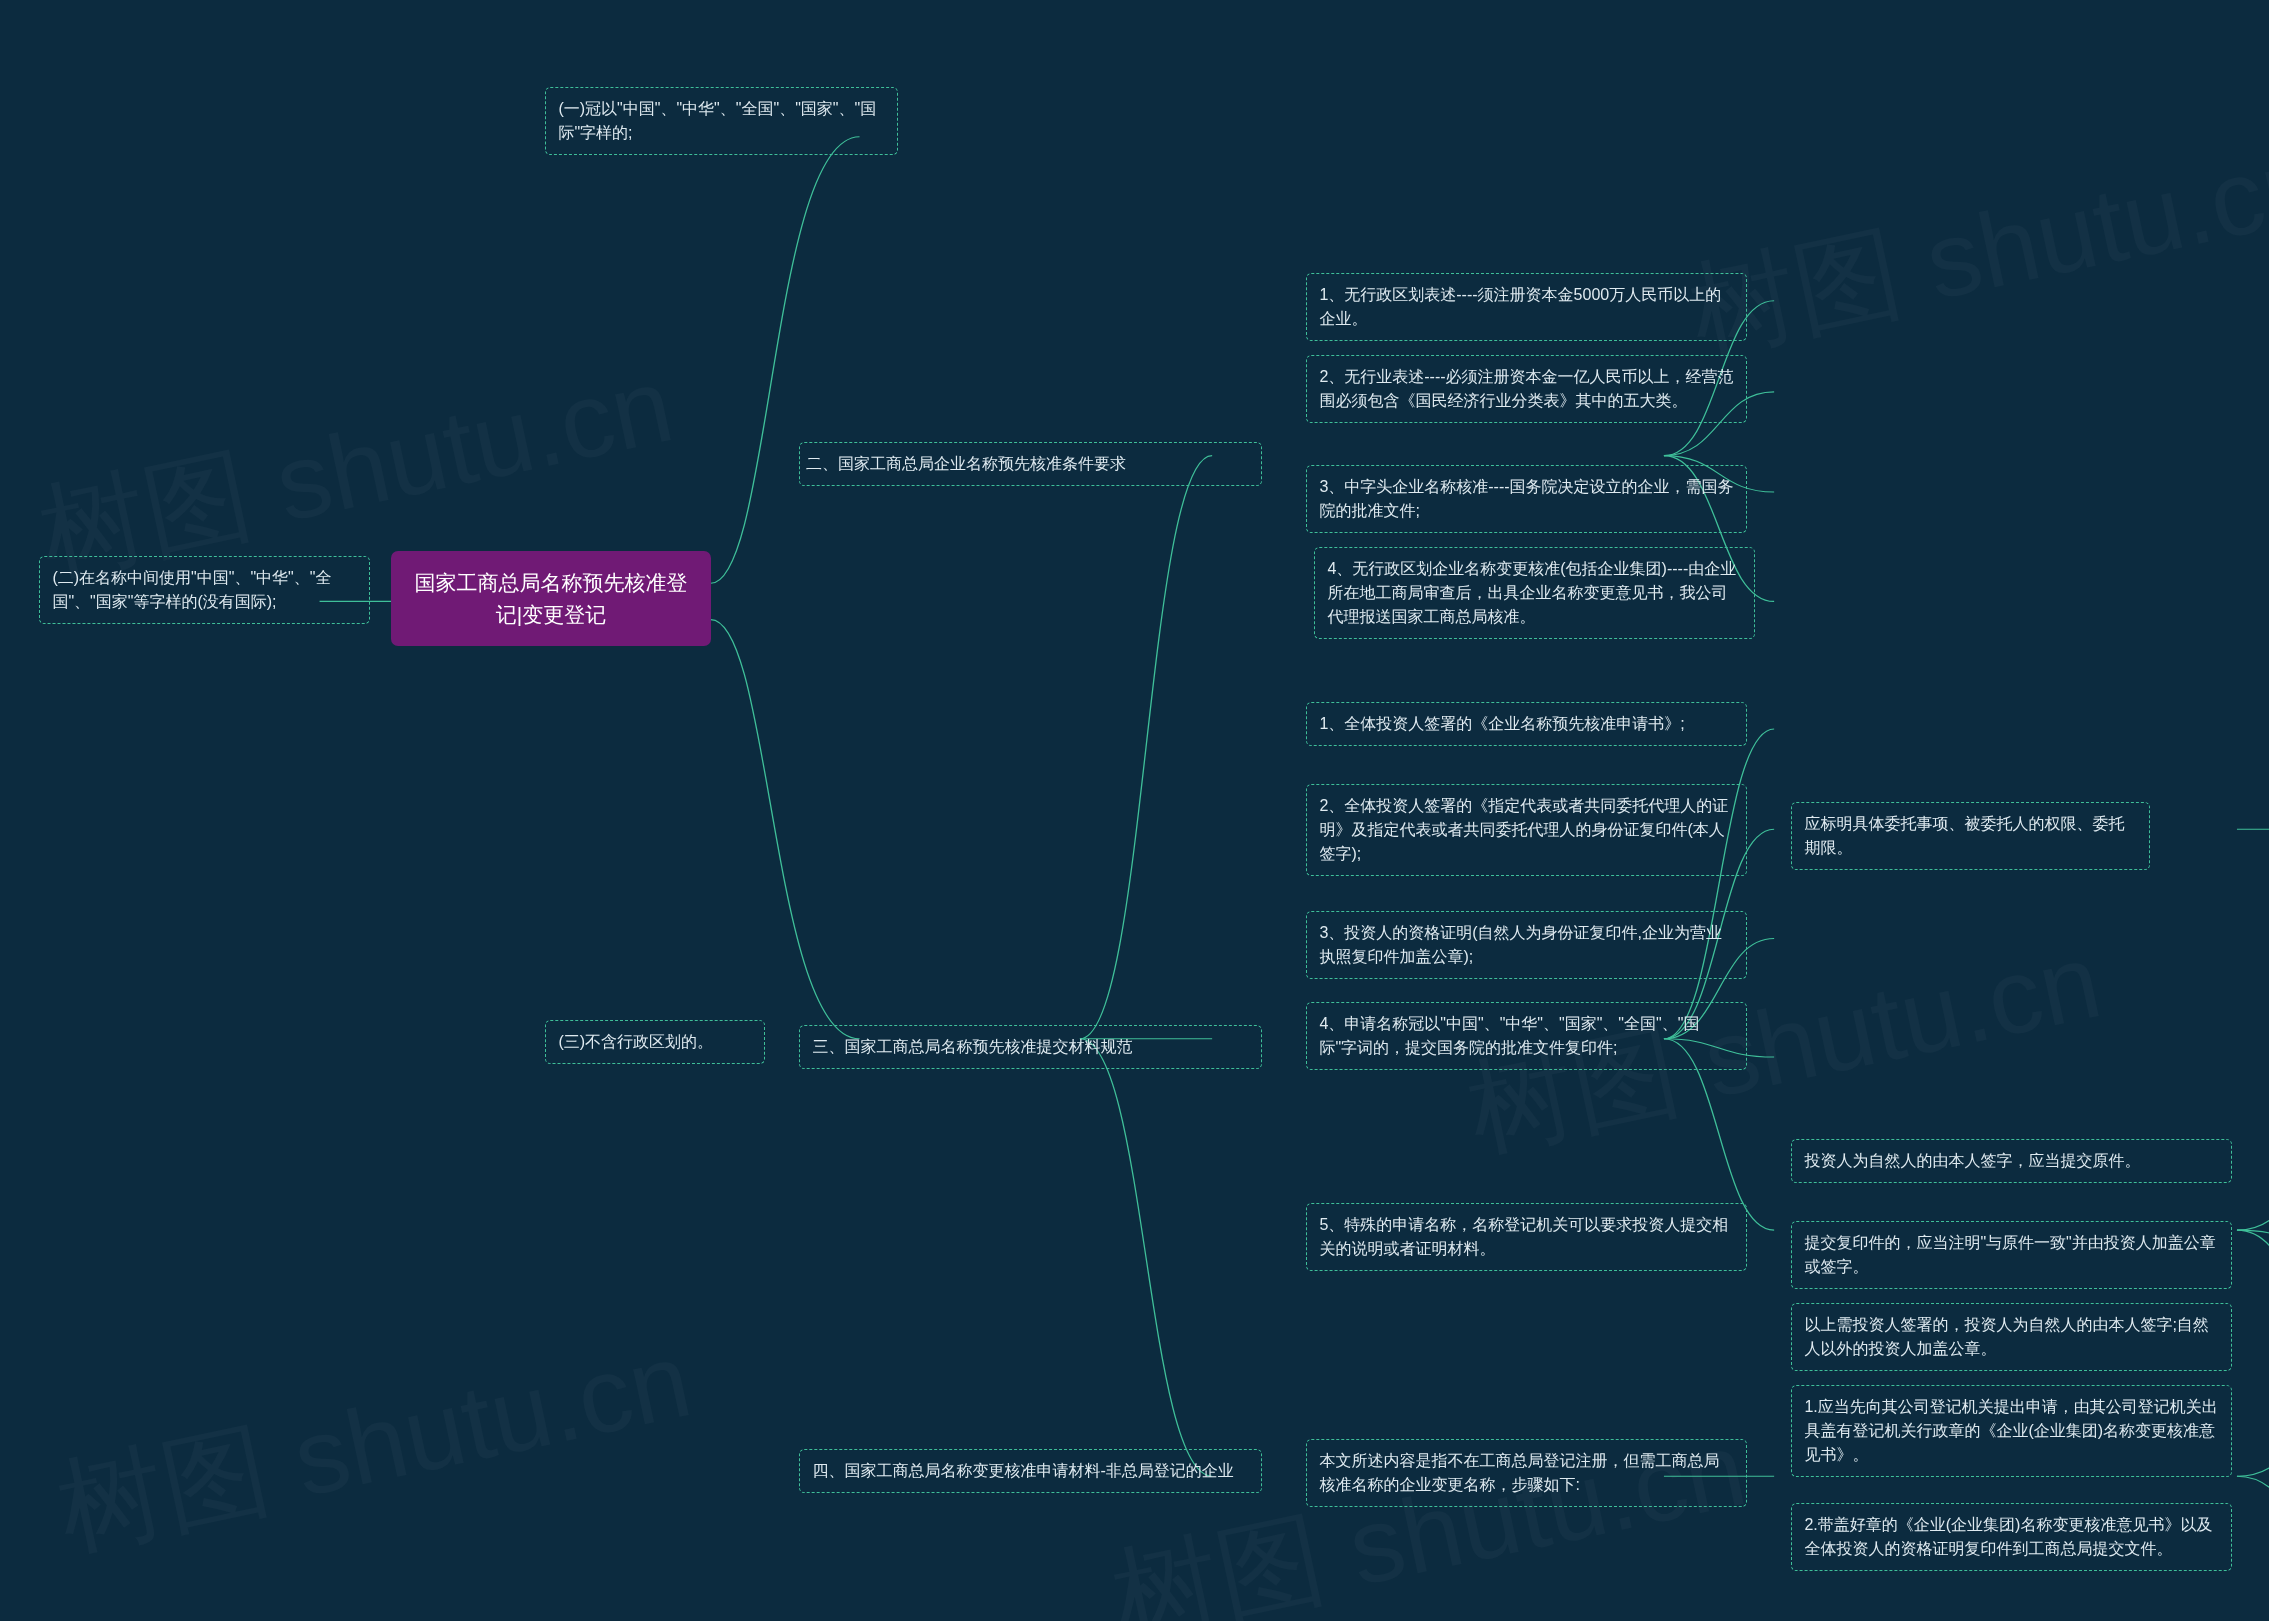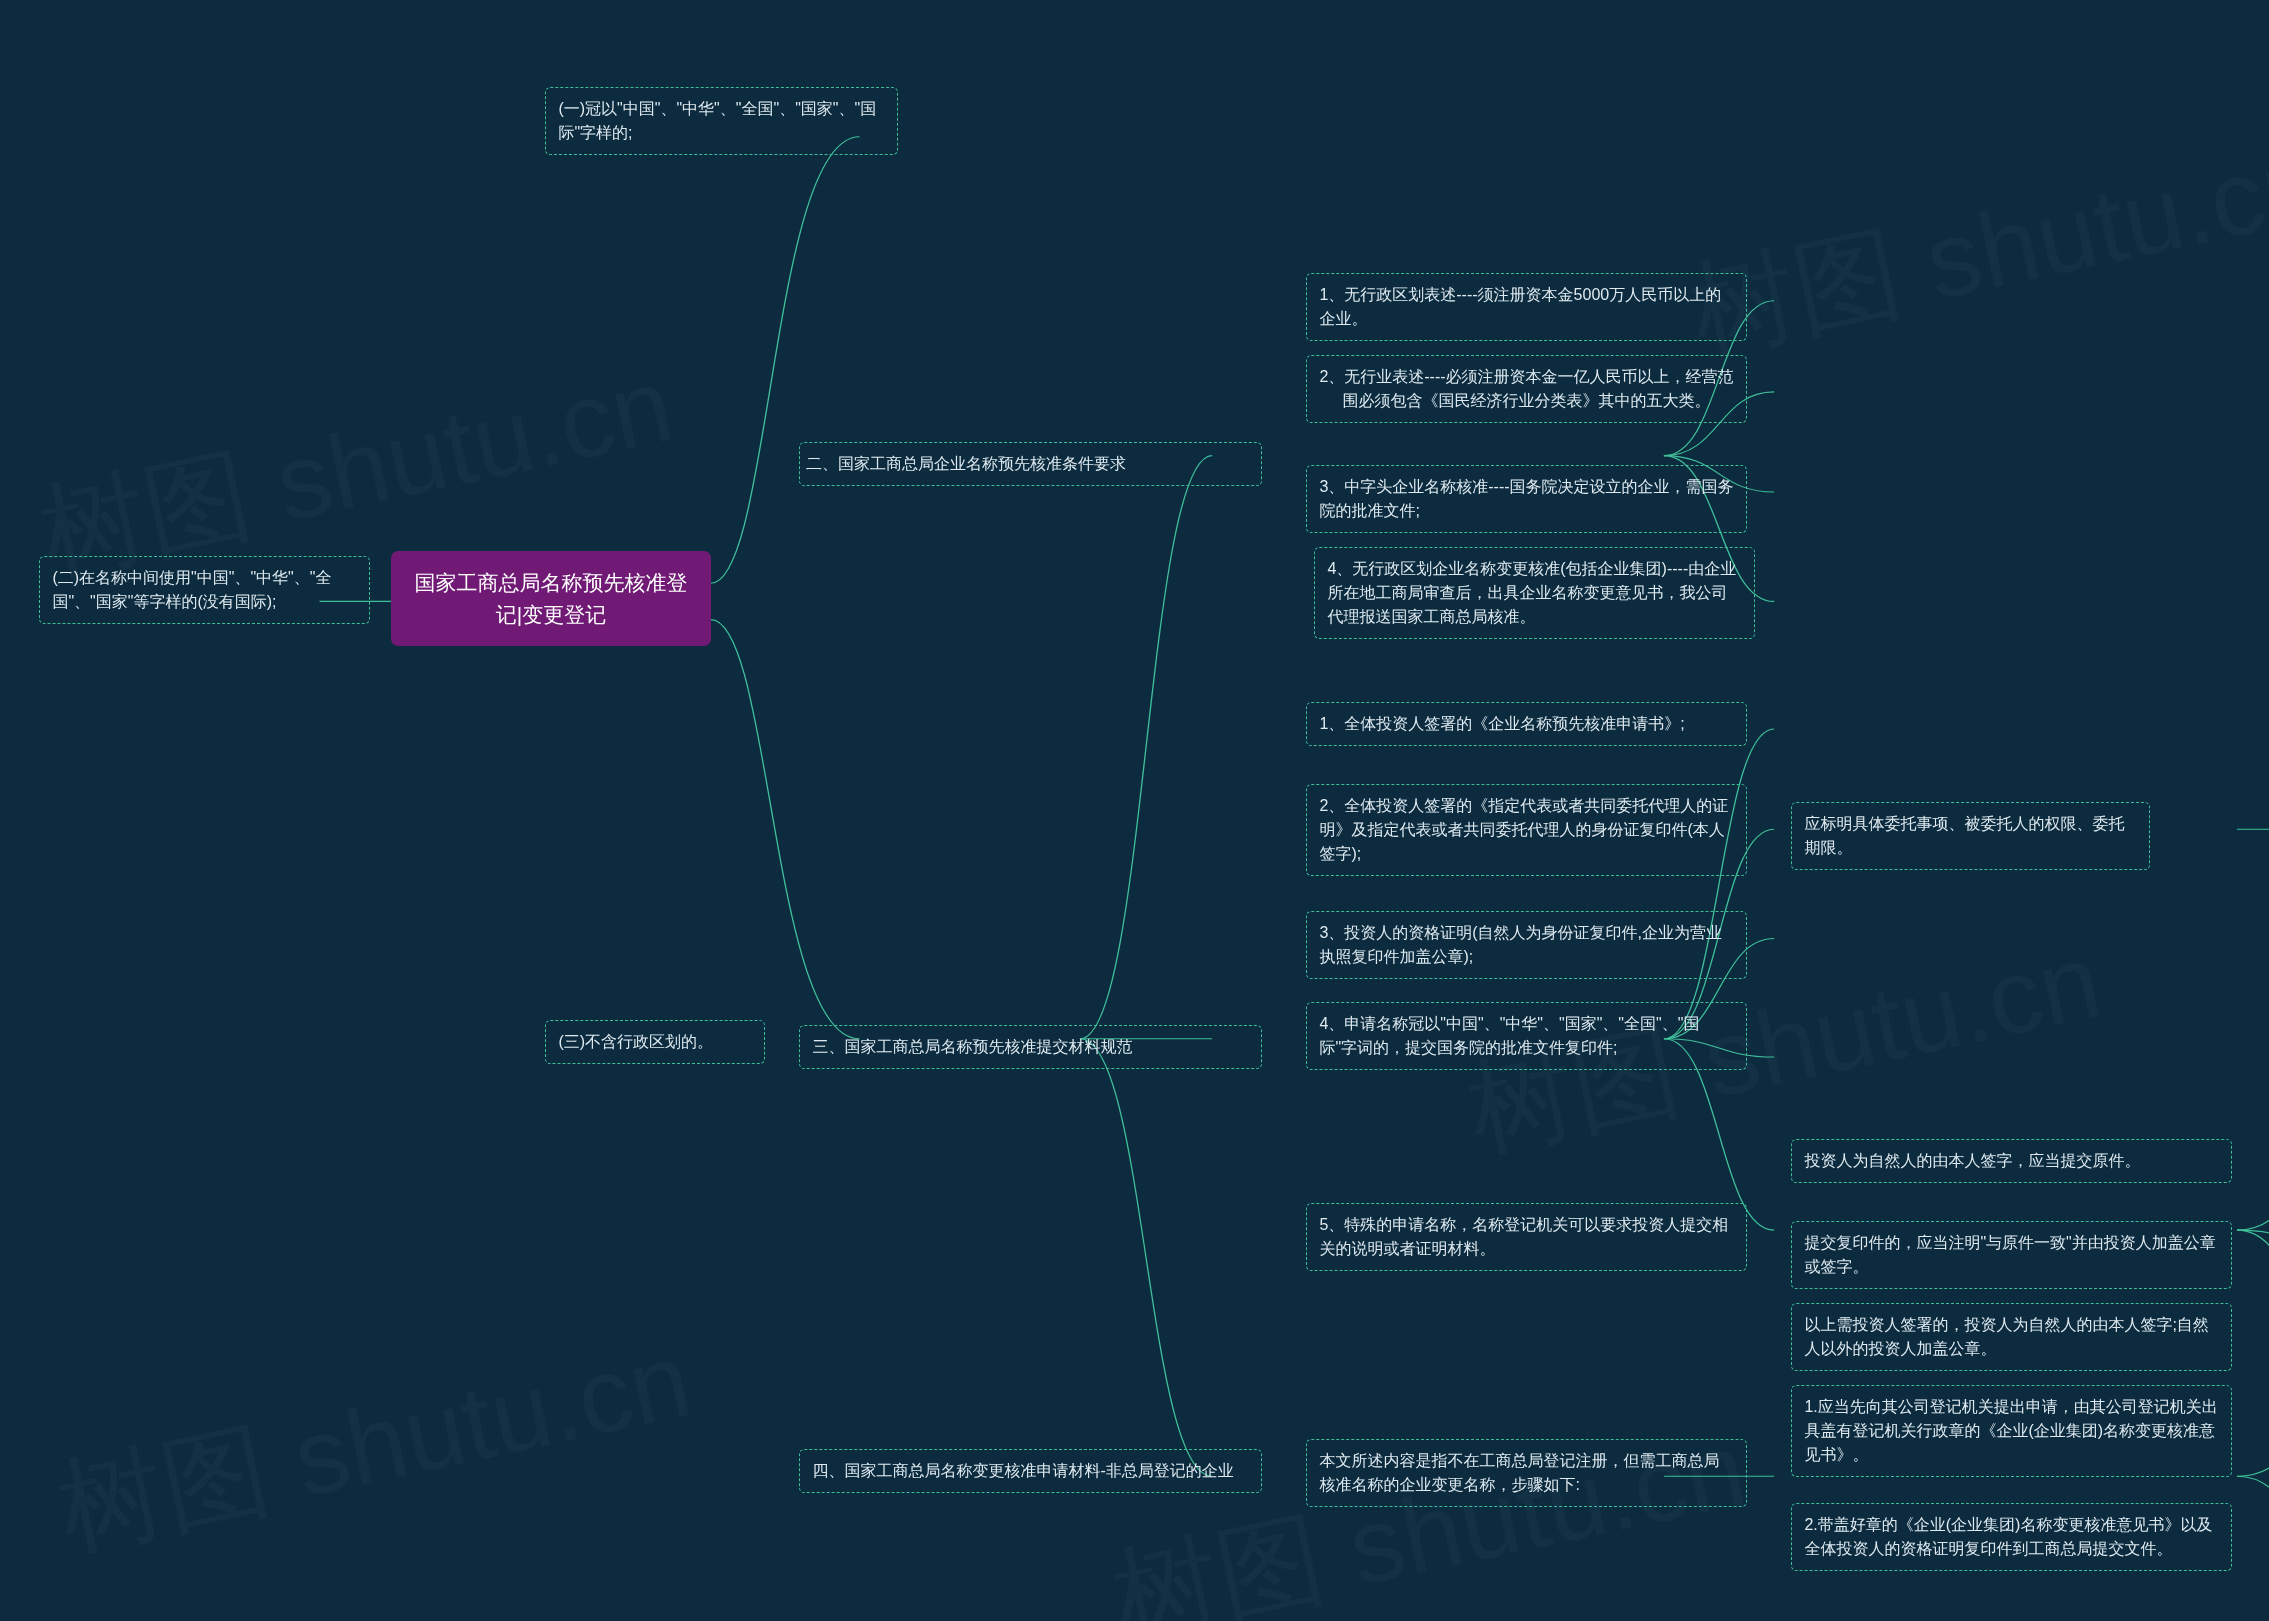--- a/index.html
+++ b/index.html
@@ -103,21 +103,21 @@
 
 <div class="node dashed-node" style="left: 39px; top: 556px; width: 331px;">(二)在名称中间使用"中国"、"中华"、"全国"、"国家"等字样的(没有国际);</div>
 
 <div class="node dashed-node" style="left: 545px; top: 87px; width: 353px;">(一)冠以"中国"、"中华"、"全国"、"国家"、"国际"字样的;</div>
 
 <div class="node dashed-node" style="left: 545px; top: 1020px; width: 220px;">(三)不含行政区划的。</div>
 
 <div class="node dashed-node" style="left: 799px; top: 442px; width: 463px; padding-left: 6px;">二、国家工商总局企业名称预先核准条件要求</div>
 
 <div class="node dashed-node" style="left: 1306px; top: 273px; width: 441px;">1、无行政区划表述----须注册资本金5000万人民币以上的企业。</div>
-<div class="node dashed-node" style="left: 1306px; top: 355px; width: 441px; text-align: center;">2、无行业表述----必须注册资本金一亿人民币以上，经营范围必须包含《国民经济行业分类表》其中的五大类。</div>
+<div class="node dashed-node" style="left: 1306px; top: 355px; width: 441px;">2、无行业表述----必须注册资本金一亿人民币以上，经营范围必须包含《国民经济行业分类表》其中的五大类。</div>
 <div class="node dashed-node" style="left: 1306px; top: 465px; width: 441px;">3、中字头企业名称核准----国务院决定设立的企业，需国务院的批准文件;</div>
 <div class="node dashed-node" style="left: 1314px; top: 547px; width: 441px;">4、无行政区划企业名称变更核准(包括企业集团)----由企业所在地工商局审查后，出具企业名称变更意见书，我公司代理报送国家工商总局核准。</div>
 
 <div class="node dashed-node" style="left: 799px; top: 1025px; width: 463px;">三、国家工商总局名称预先核准提交材料规范</div>
 
 <div class="node dashed-node" style="left: 1306px; top: 702px; width: 441px;">1、全体投资人签署的《企业名称预先核准申请书》;</div>
 <div class="node dashed-node" style="left: 1306px; top: 784px; width: 441px;">2、全体投资人签署的《指定代表或者共同委托代理人的证明》及指定代表或者共同委托代理人的身份证复印件(本人签字);</div>
 <div class="node dashed-node" style="left: 1791px; top: 802px; width: 359px;">应标明具体委托事项、被委托人的权限、委托期限。</div>
 <div class="node dashed-node" style="left: 1306px; top: 911px; width: 441px;">3、投资人的资格证明(自然人为身份证复印件,企业为营业执照复印件加盖公章);</div>
 <div class="node dashed-node" style="left: 1306px; top: 1002px; width: 441px;">4、申请名称冠以"中国"、"中华"、"国家"、"全国"、"国际"字词的，提交国务院的批准文件复印件;</div>

